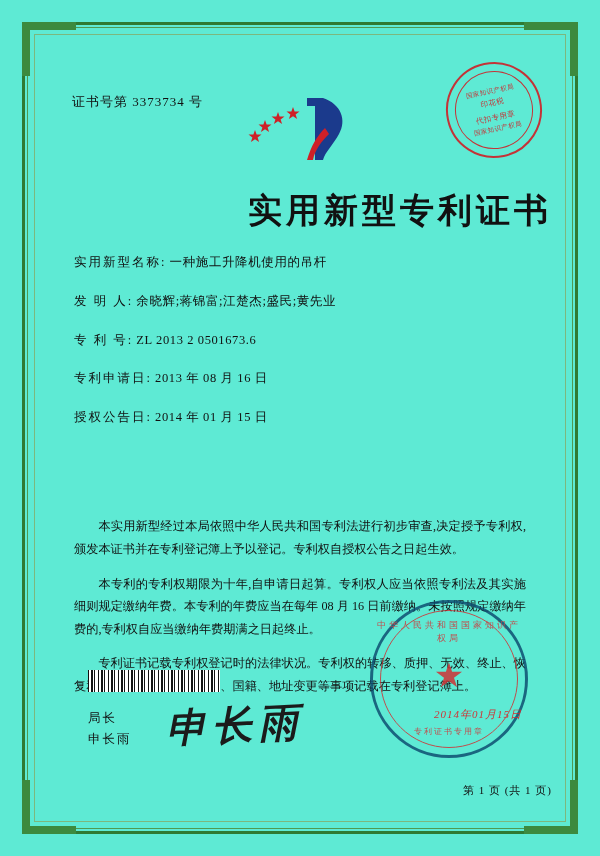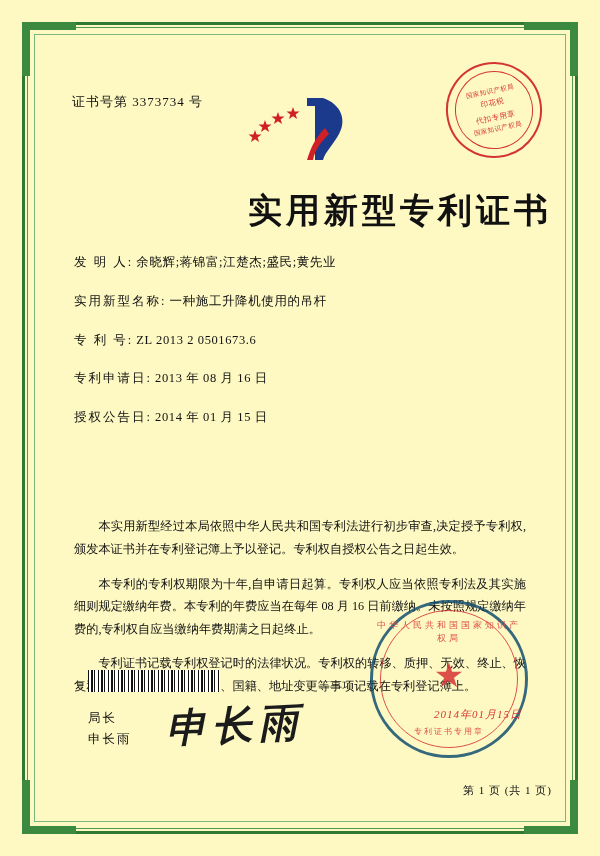--- a/index.html
+++ b/index.html
@@ -12,21 +12,21 @@
     height: 856px;
     font-family: "Liberation Serif", "DejaVu Serif", serif;
     color: #1a1a1a;
     position: relative;
     overflow: hidden;
   }
 
   .page {
     position: absolute;
     inset: 0;
-    background: #fef9c3;
+    background: #5eead4;
   }
 
   
   .frame-outer {
     position: absolute;
     left: 22px;
     top: 22px;
     right: 22px;
     bottom: 22px;
     border: 3px solid #2f7a33;
@@ -318,26 +318,26 @@
         <path d="M62 8 L78 8 L78 70 L70 70 L70 16 L62 16 Z" fill="#1b3a8c"></path>
         <path d="M78 8 C96 14 102 30 94 44 C88 55 80 62 78 70 Z" fill="#1b3a8c"></path>
         <path d="M62 70 C66 56 72 46 80 38 L84 44 C76 52 70 60 68 70 Z" fill="#cf2027"></path>
       </svg>
     </div>
 
     <div class="title">实用新型专利证书</div>
 
     <div class="fields">
       <div class="field">
+        <span class="label">实用新型名称:</span>
+        <span class="value">一种施工升降机使用的吊杆</span>
+      </div>
+      <div class="field">
         <span class="label">发 明 人:</span>
         <span class="value">余晓辉;蒋锦富;江楚杰;盛民;黄先业</span>
-      </div>
-      <div class="field">
-        <span class="label">实用新型名称:</span>
-        <span class="value">一种施工升降机使用的吊杆</span>
       </div>
       <div class="field">
         <span class="label">专 利 号:</span>
         <span class="value">ZL 2013 2 0501673.6</span>
       </div>
       <div class="field">
         <span class="label">专利申请日:</span>
         <span class="value">2013 年 08 月 16 日</span>
       </div>
       <div class="field">

